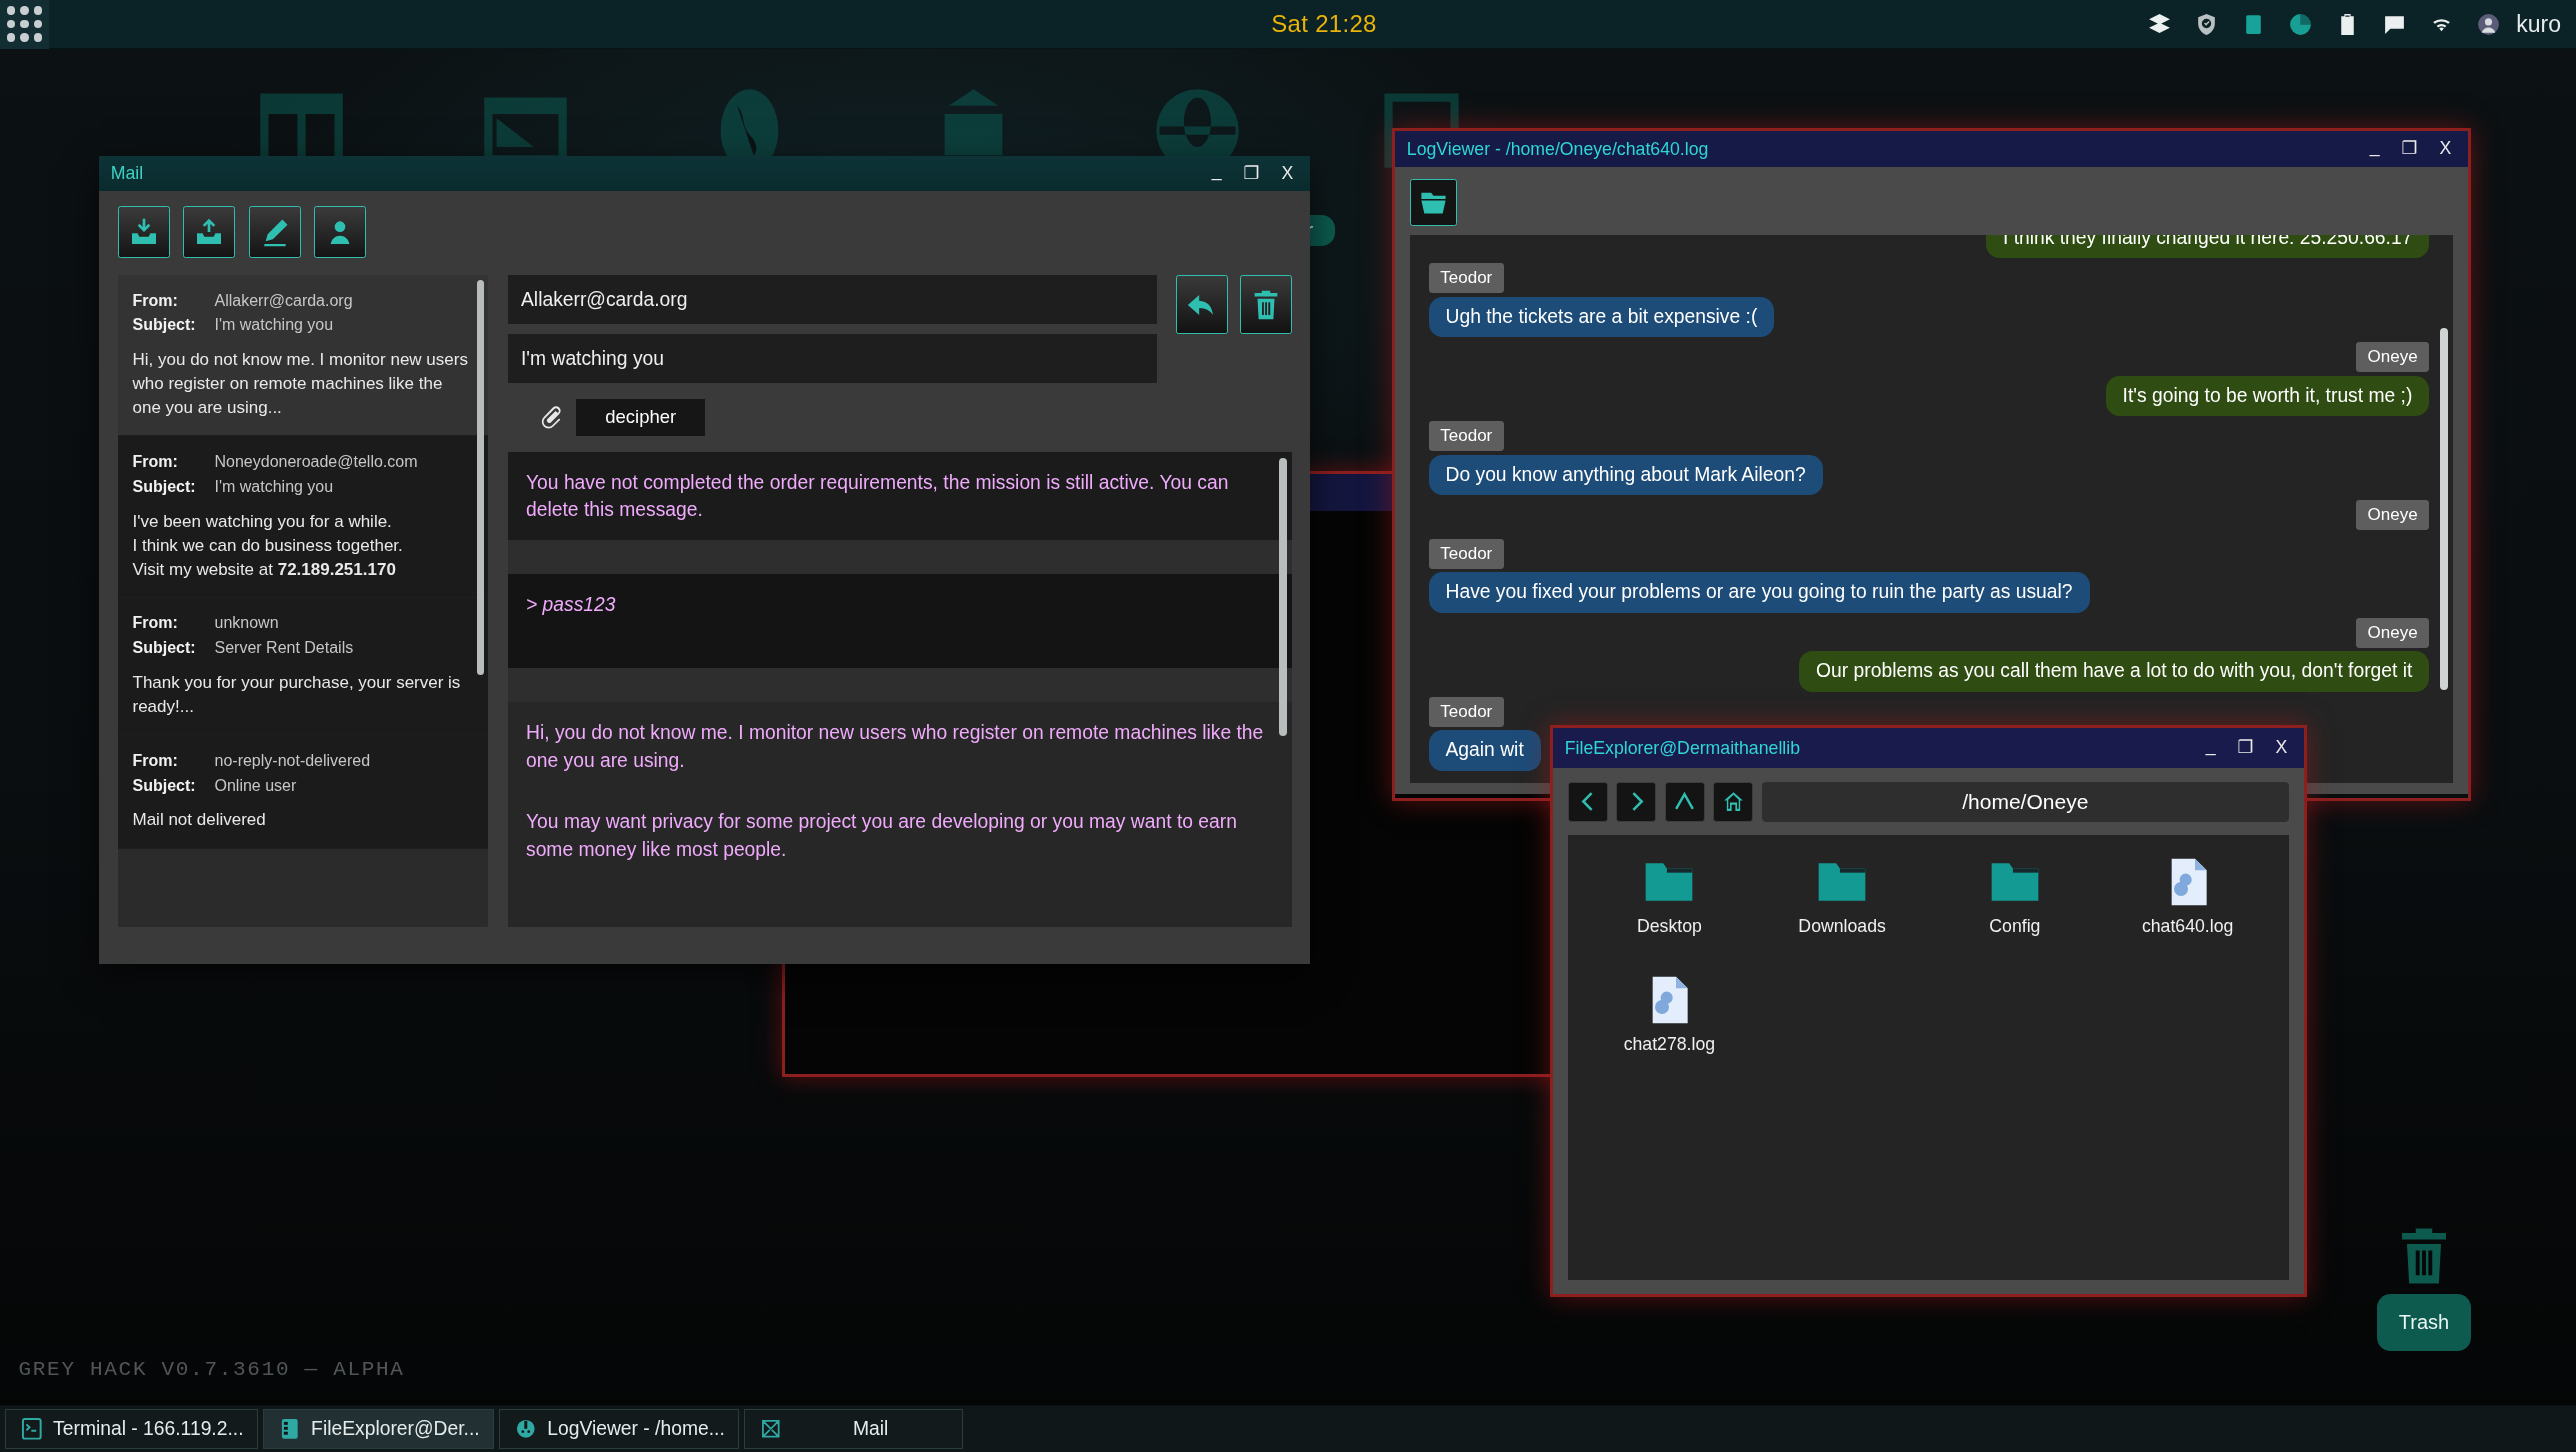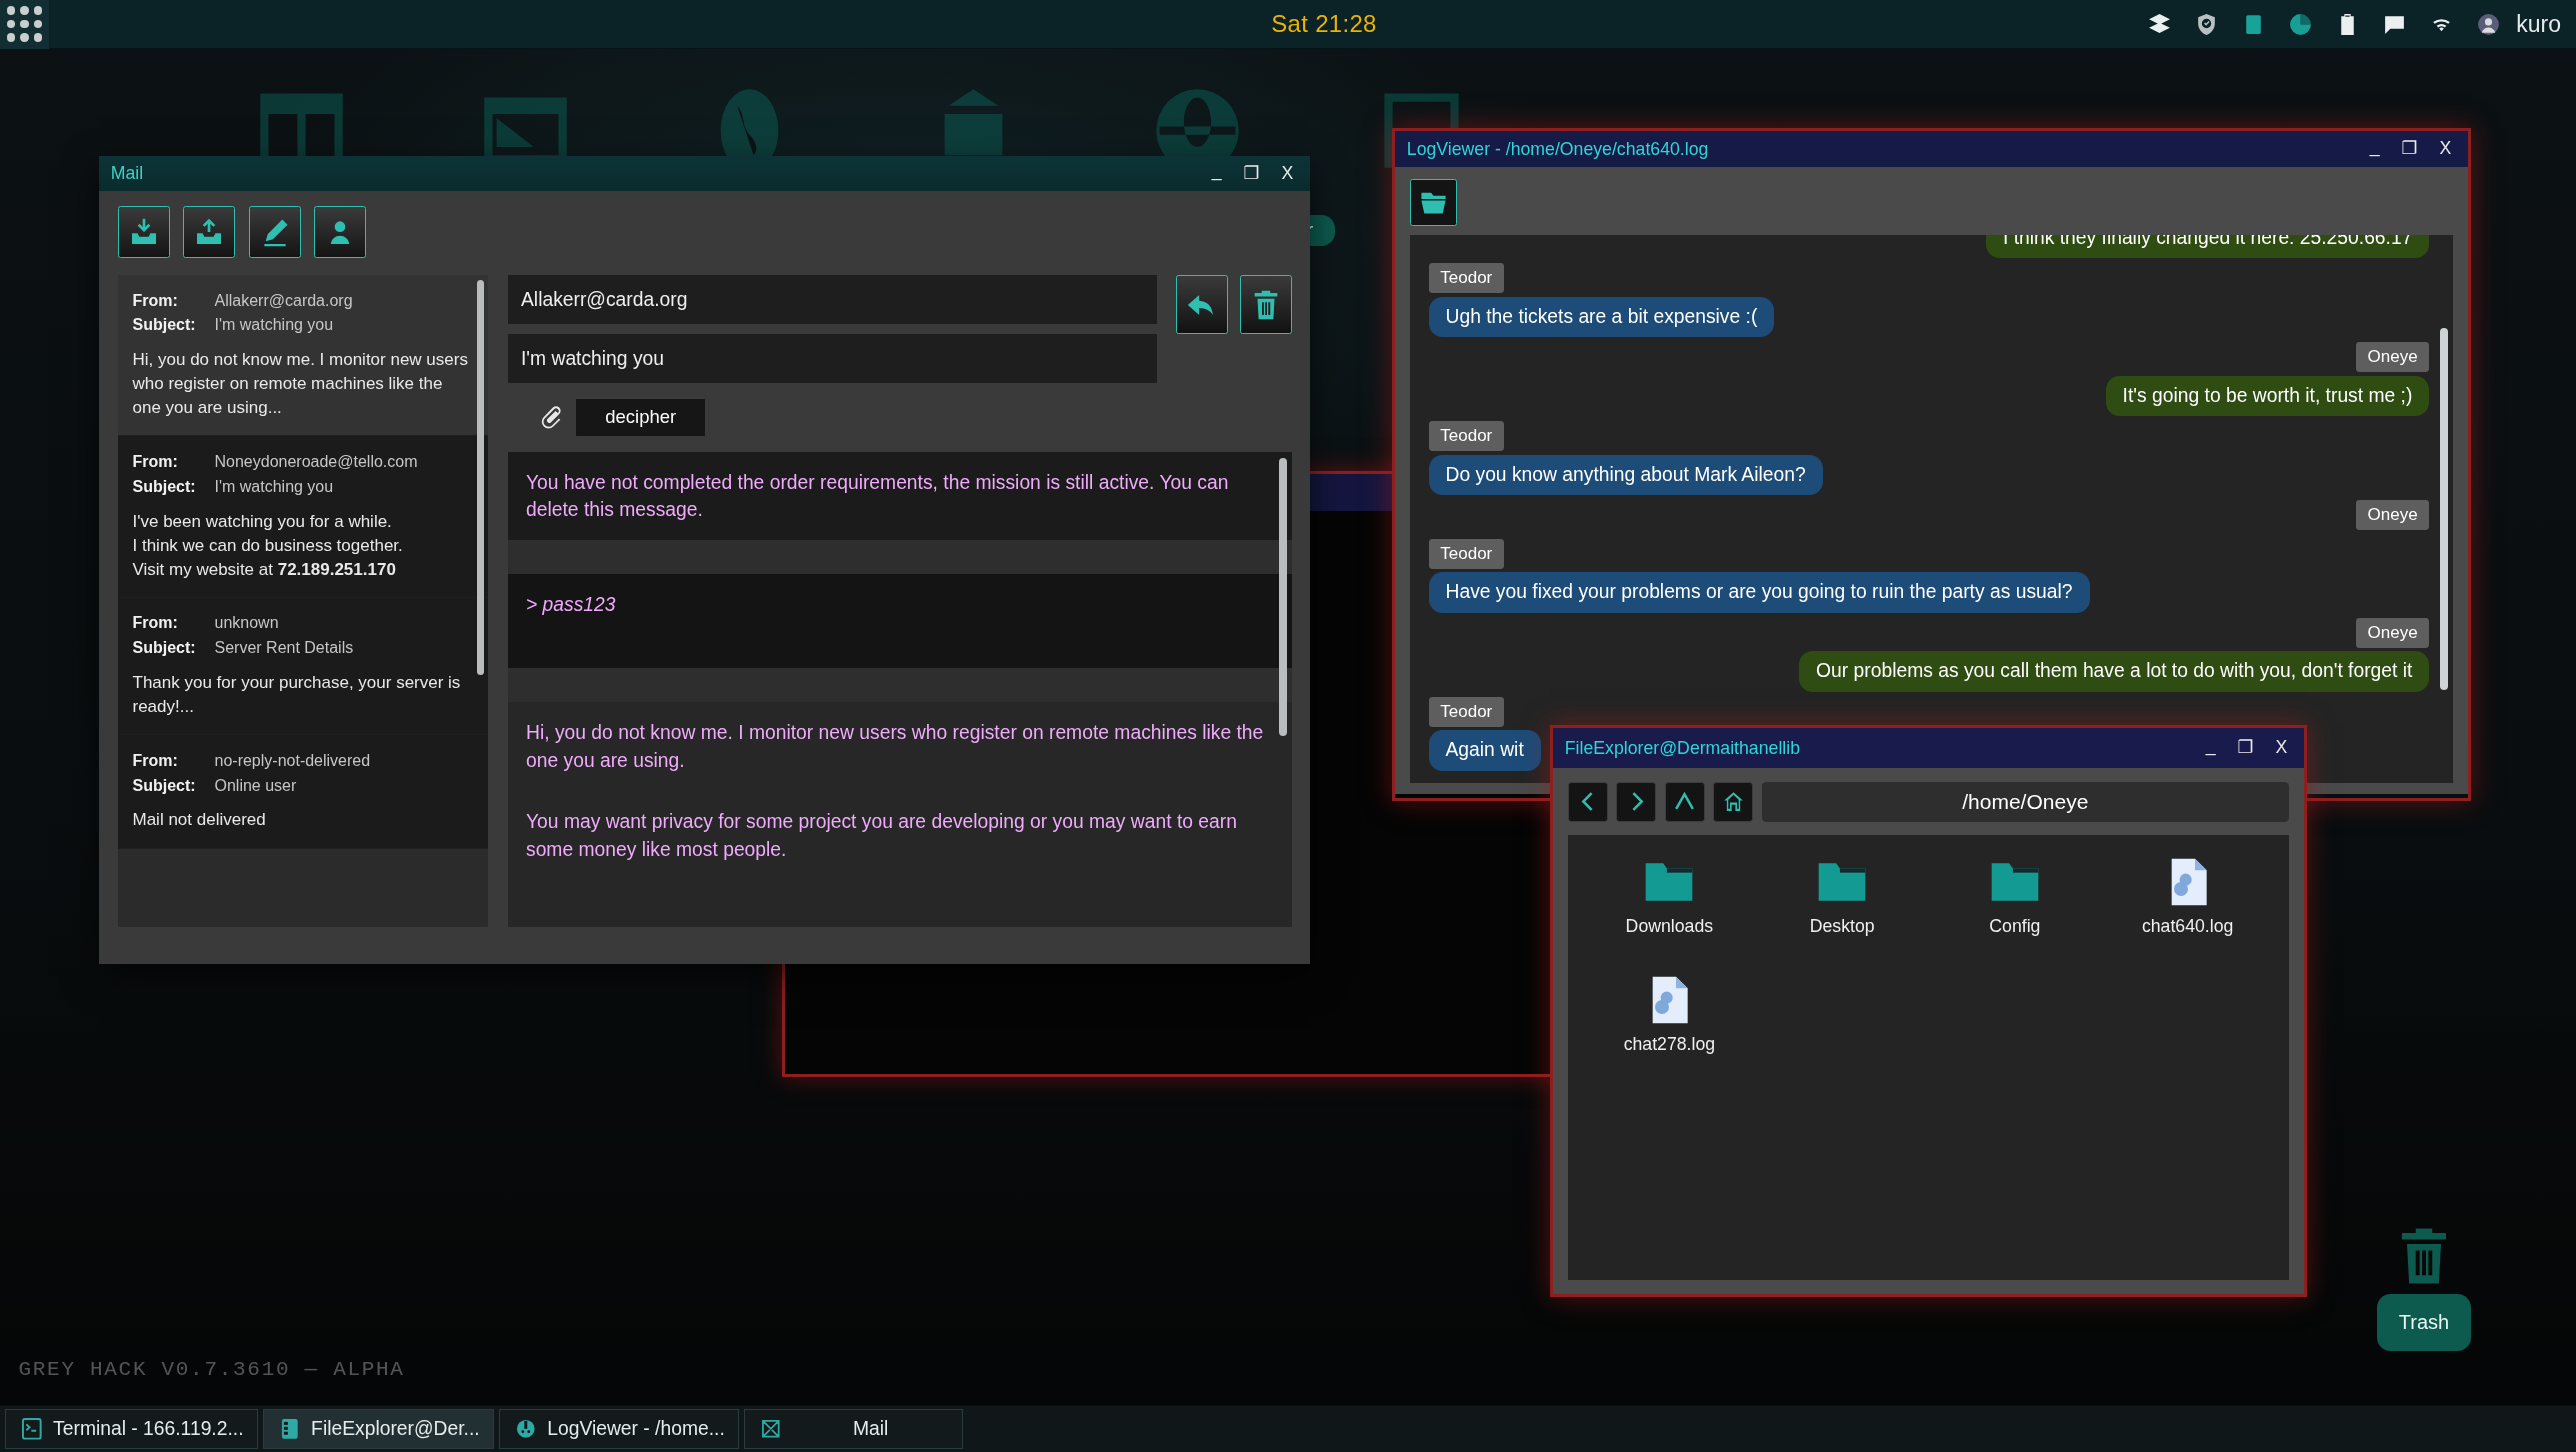--- a/index.html
+++ b/index.html
@@ -509,28 +509,28 @@
       </div>
       <div class="fx-path">/home/Oneye</div>
     </div>
 
     <div class="fx-grid">
       <div class="fx-cell">
         <svg viewBox="0 0 24 24">
             <path d="M2 4h7.5l1.6 2.2H22V20H2V4z" fill="#139a93"></path>
             <path d="M11.1 6.2H22v1.8H11.1V6.2z" fill="#16282b"></path>
           </svg>
-        <span class="fx-label">Downloads</span>
+        <span class="fx-label">Desktop</span>
       </div>
       <div class="fx-cell">
         <svg viewBox="0 0 24 24">
             <path d="M2 4h7.5l1.6 2.2H22V20H2V4z" fill="#139a93"></path>
             <path d="M11.1 6.2H22v1.8H11.1V6.2z" fill="#16282b"></path>
           </svg>
-        <span class="fx-label">Desktop</span>
+        <span class="fx-label">Downloads</span>
       </div>
       <div class="fx-cell">
         <svg viewBox="0 0 24 24">
             <path d="M2 4h7.5l1.6 2.2H22V20H2V4z" fill="#139a93"></path>
             <path d="M11.1 6.2H22v1.8H11.1V6.2z" fill="#16282b"></path>
           </svg>
         <span class="fx-label">Config</span>
       </div>
       <div class="fx-cell">
         <svg viewBox="0 0 24 24">

